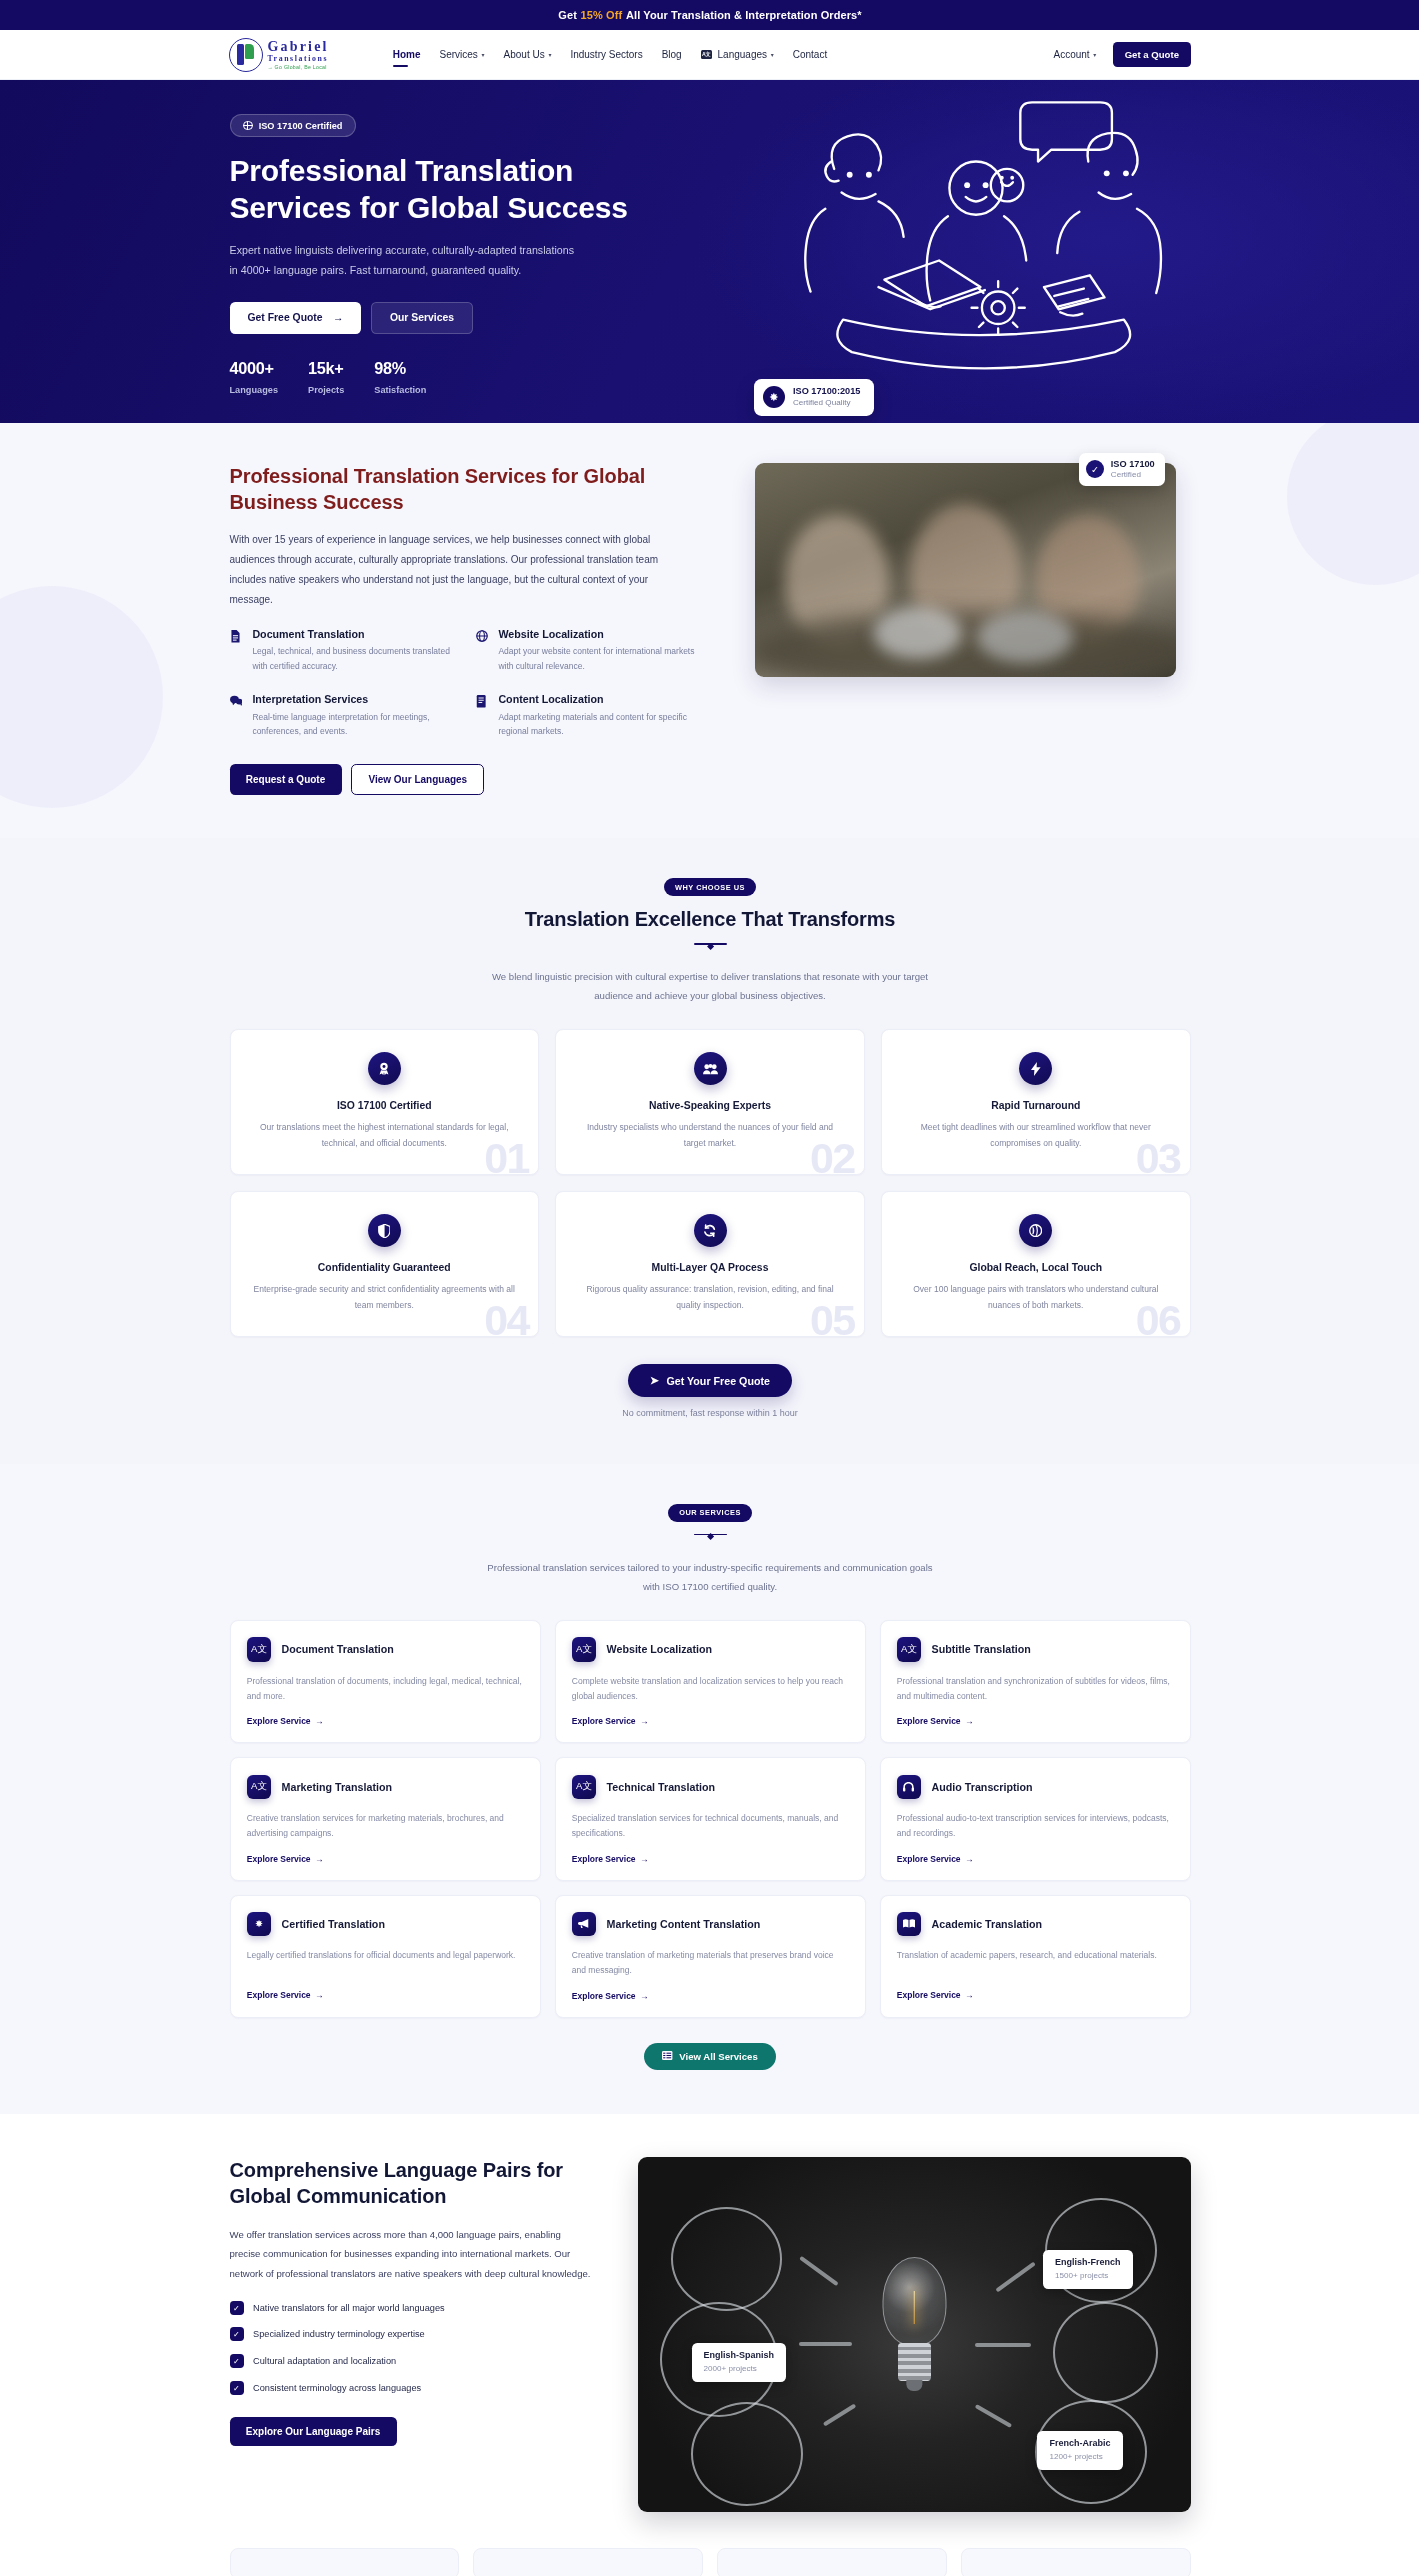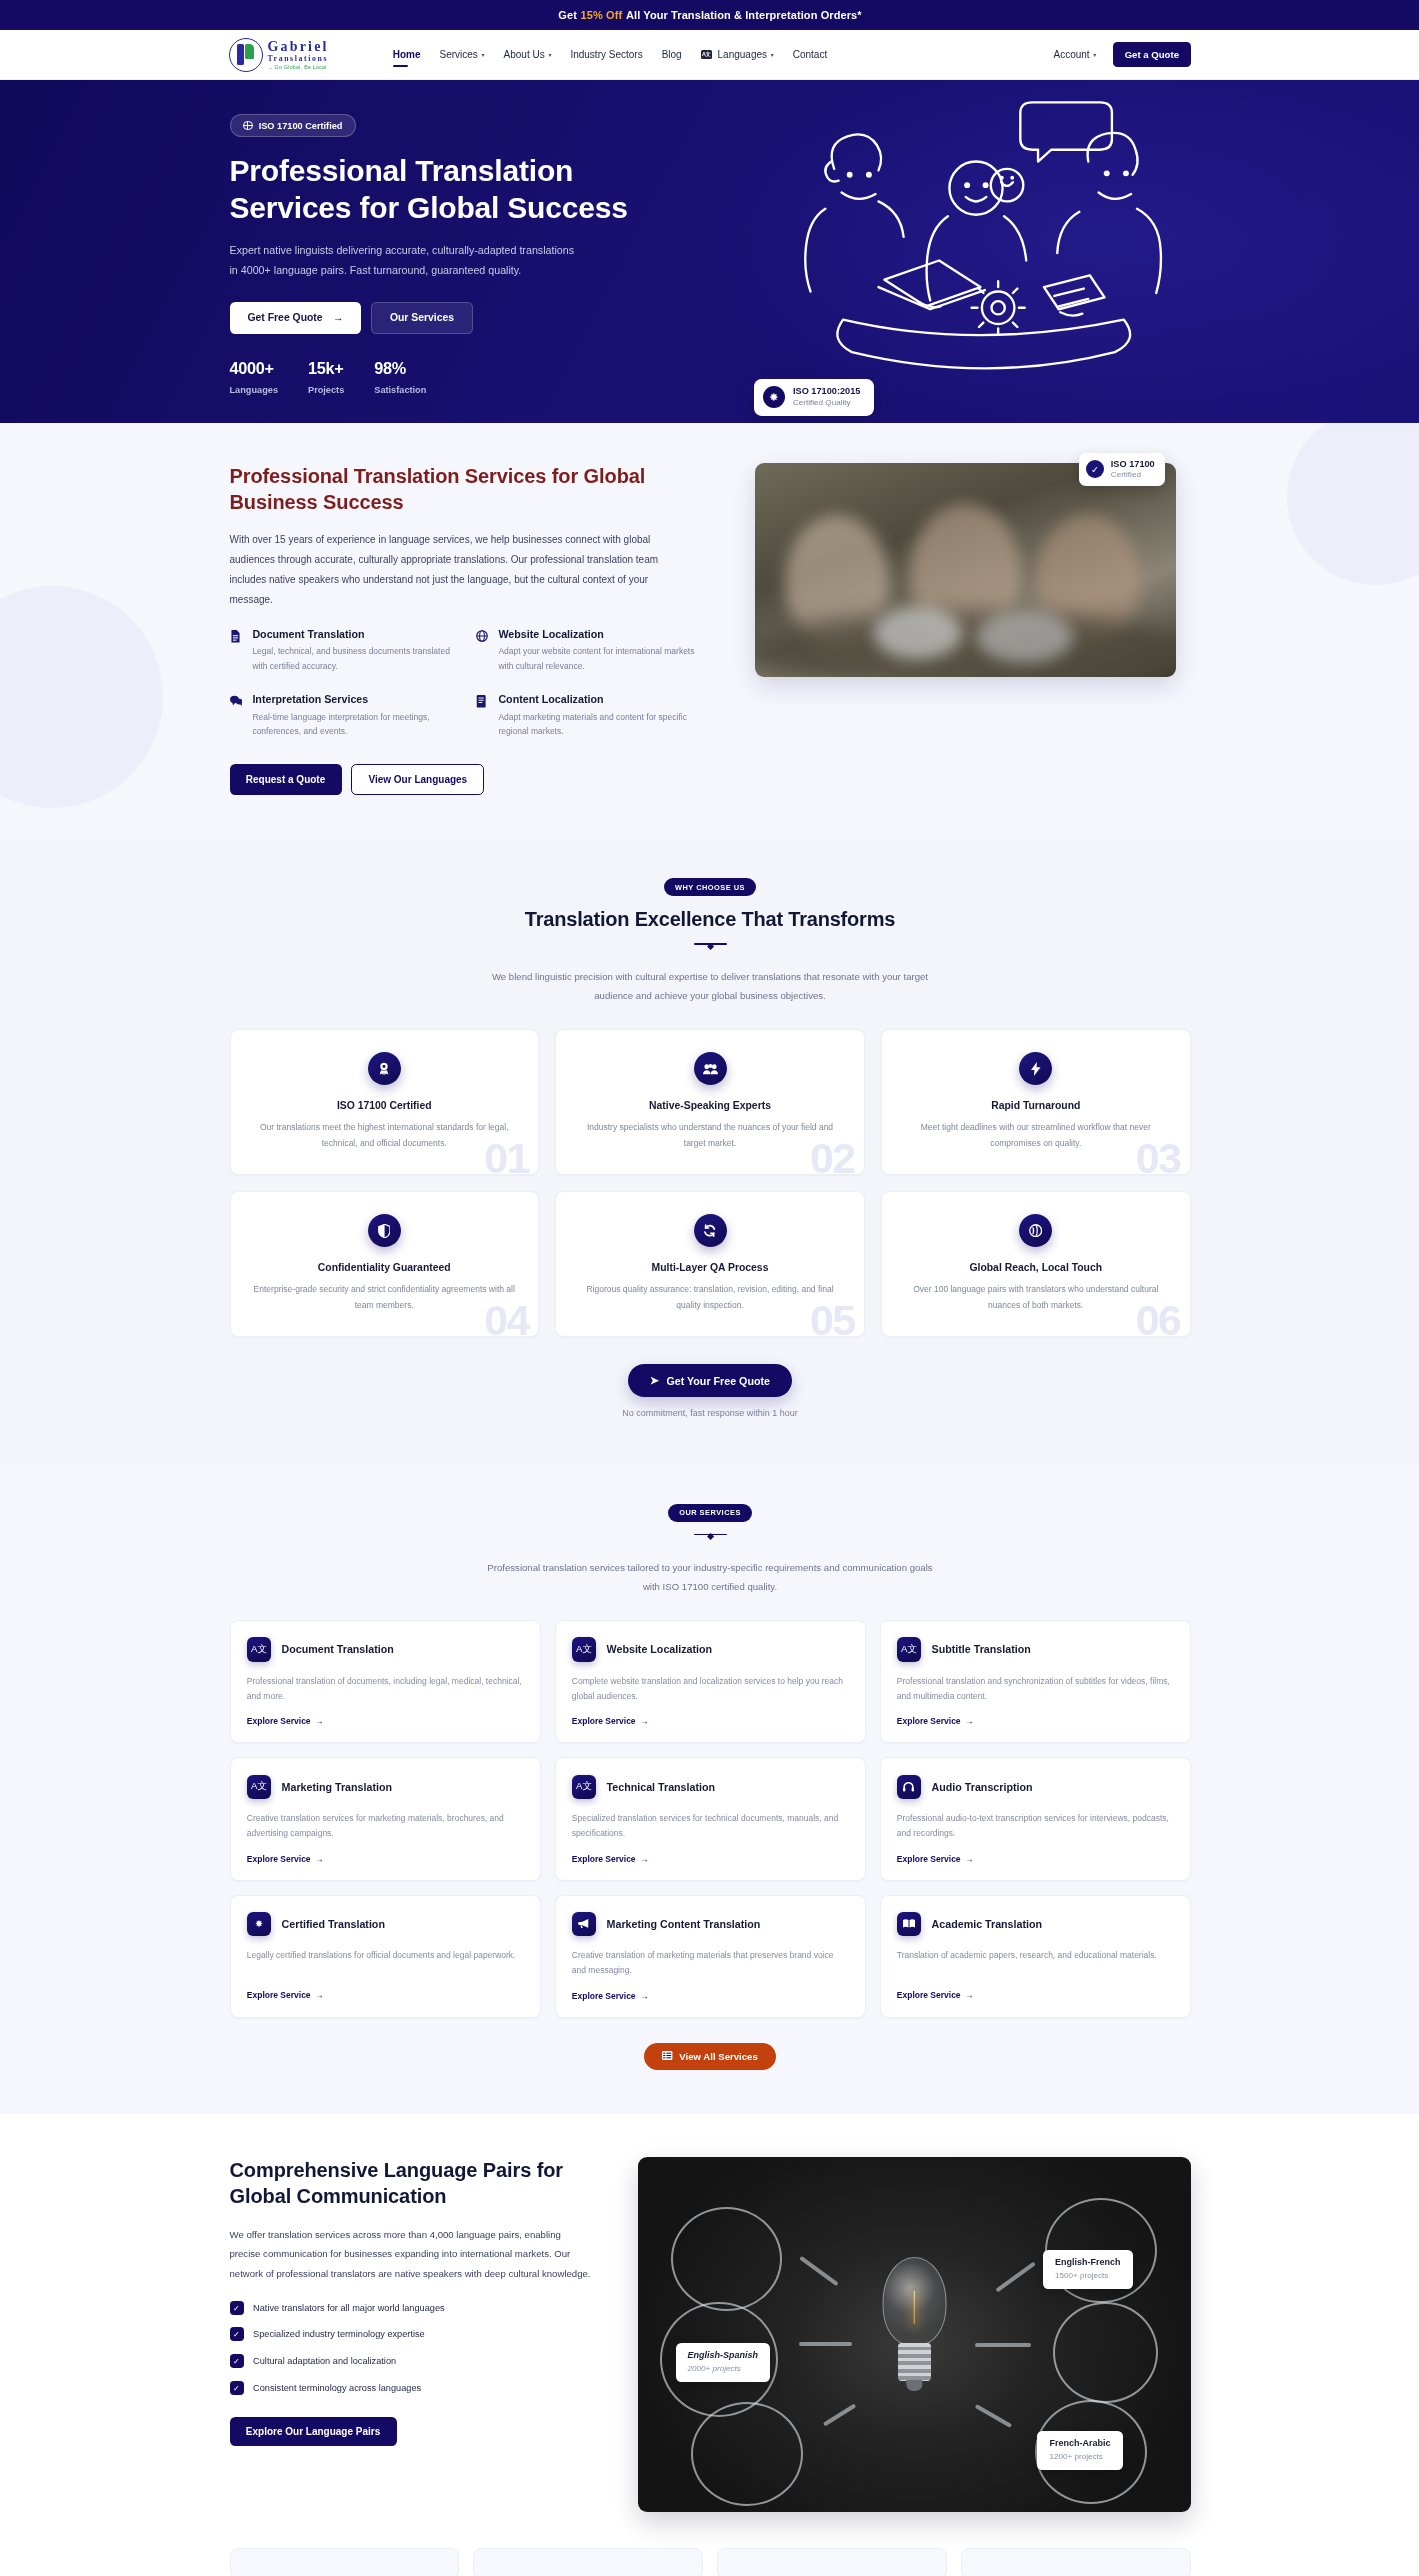--- a/index.html
+++ b/index.html
@@ -230,21 +230,21 @@
     width:24.4px;height:24.4px;border-radius:6px;flex:none;
     background:linear-gradient(150deg,#1d1480,#10094f);
     display:flex;align-items:center;justify-content:center;color:#fff;font-size:9.6px;
     box-shadow:0 3px 7.4px rgba(20,10,99,.25);
   }
   .svc-card h4 { font-size:10.7px;font-weight:800;color:#151937; }
   .svc-card p { font-size:8.5px;line-height:1.8;color:#858aa4;margin-top:12px;min-height:30px; }
   .svc-link { display:inline-flex;align-items:center;gap:4.4px;margin-top:12px;
     font-size:8.5px;font-weight:700;color:#140a63;text-decoration:none; }
   .btn-pill-sm {
-    background:#c2410c;color:#fff;border:none;border-radius:739px;
+    background:#0f766e;color:#fff;border:none;border-radius:739px;
     padding:8.1px 18px;font-size:9.6px;font-weight:700;cursor:pointer;
     display:inline-flex;align-items:center;gap:6.7px;
   }
 
   
   .langsec { background:#fff; padding:43px 0 30px; }
   .lang-row { display:flex; gap:44px; align-items:flex-start; }
   .lang-left { width:414px; }
   .lang-left h2 { font-size:20px;font-weight:800;line-height:1.3;color:#131736;max-width:348px;letter-spacing:-0.1px; }
   .lang-left p.intro { font-size:9.6px;line-height:2.0;color:#3b4063;margin-top:16.3px;max-width:399px; }
@@ -832,21 +832,21 @@
           <div class="bulb-glass"></div>
           <div class="bulb-fil"></div>
           <div class="bulb-base"></div>
           <div class="bulb-tip"></div>
         </div>
 
         <div class="lang-tag" style="right:58px;top:93px;">
           <div class="tn">English-French</div>
           <div class="tp">1500+ projects</div>
         </div>
-        <div class="lang-tag" style="left:38px;top:186px;font-style:italic;">
+        <div class="lang-tag" style="left:54px;top:186px;">
           <div class="tn">English-Spanish</div>
           <div class="tp">2000+ projects</div>
         </div>
         <div class="lang-tag" style="right:68px;top:274px;">
           <div class="tn">French-Arabic</div>
           <div class="tp">1200+ projects</div>
         </div>
       </div>
     </div>
   </div>

